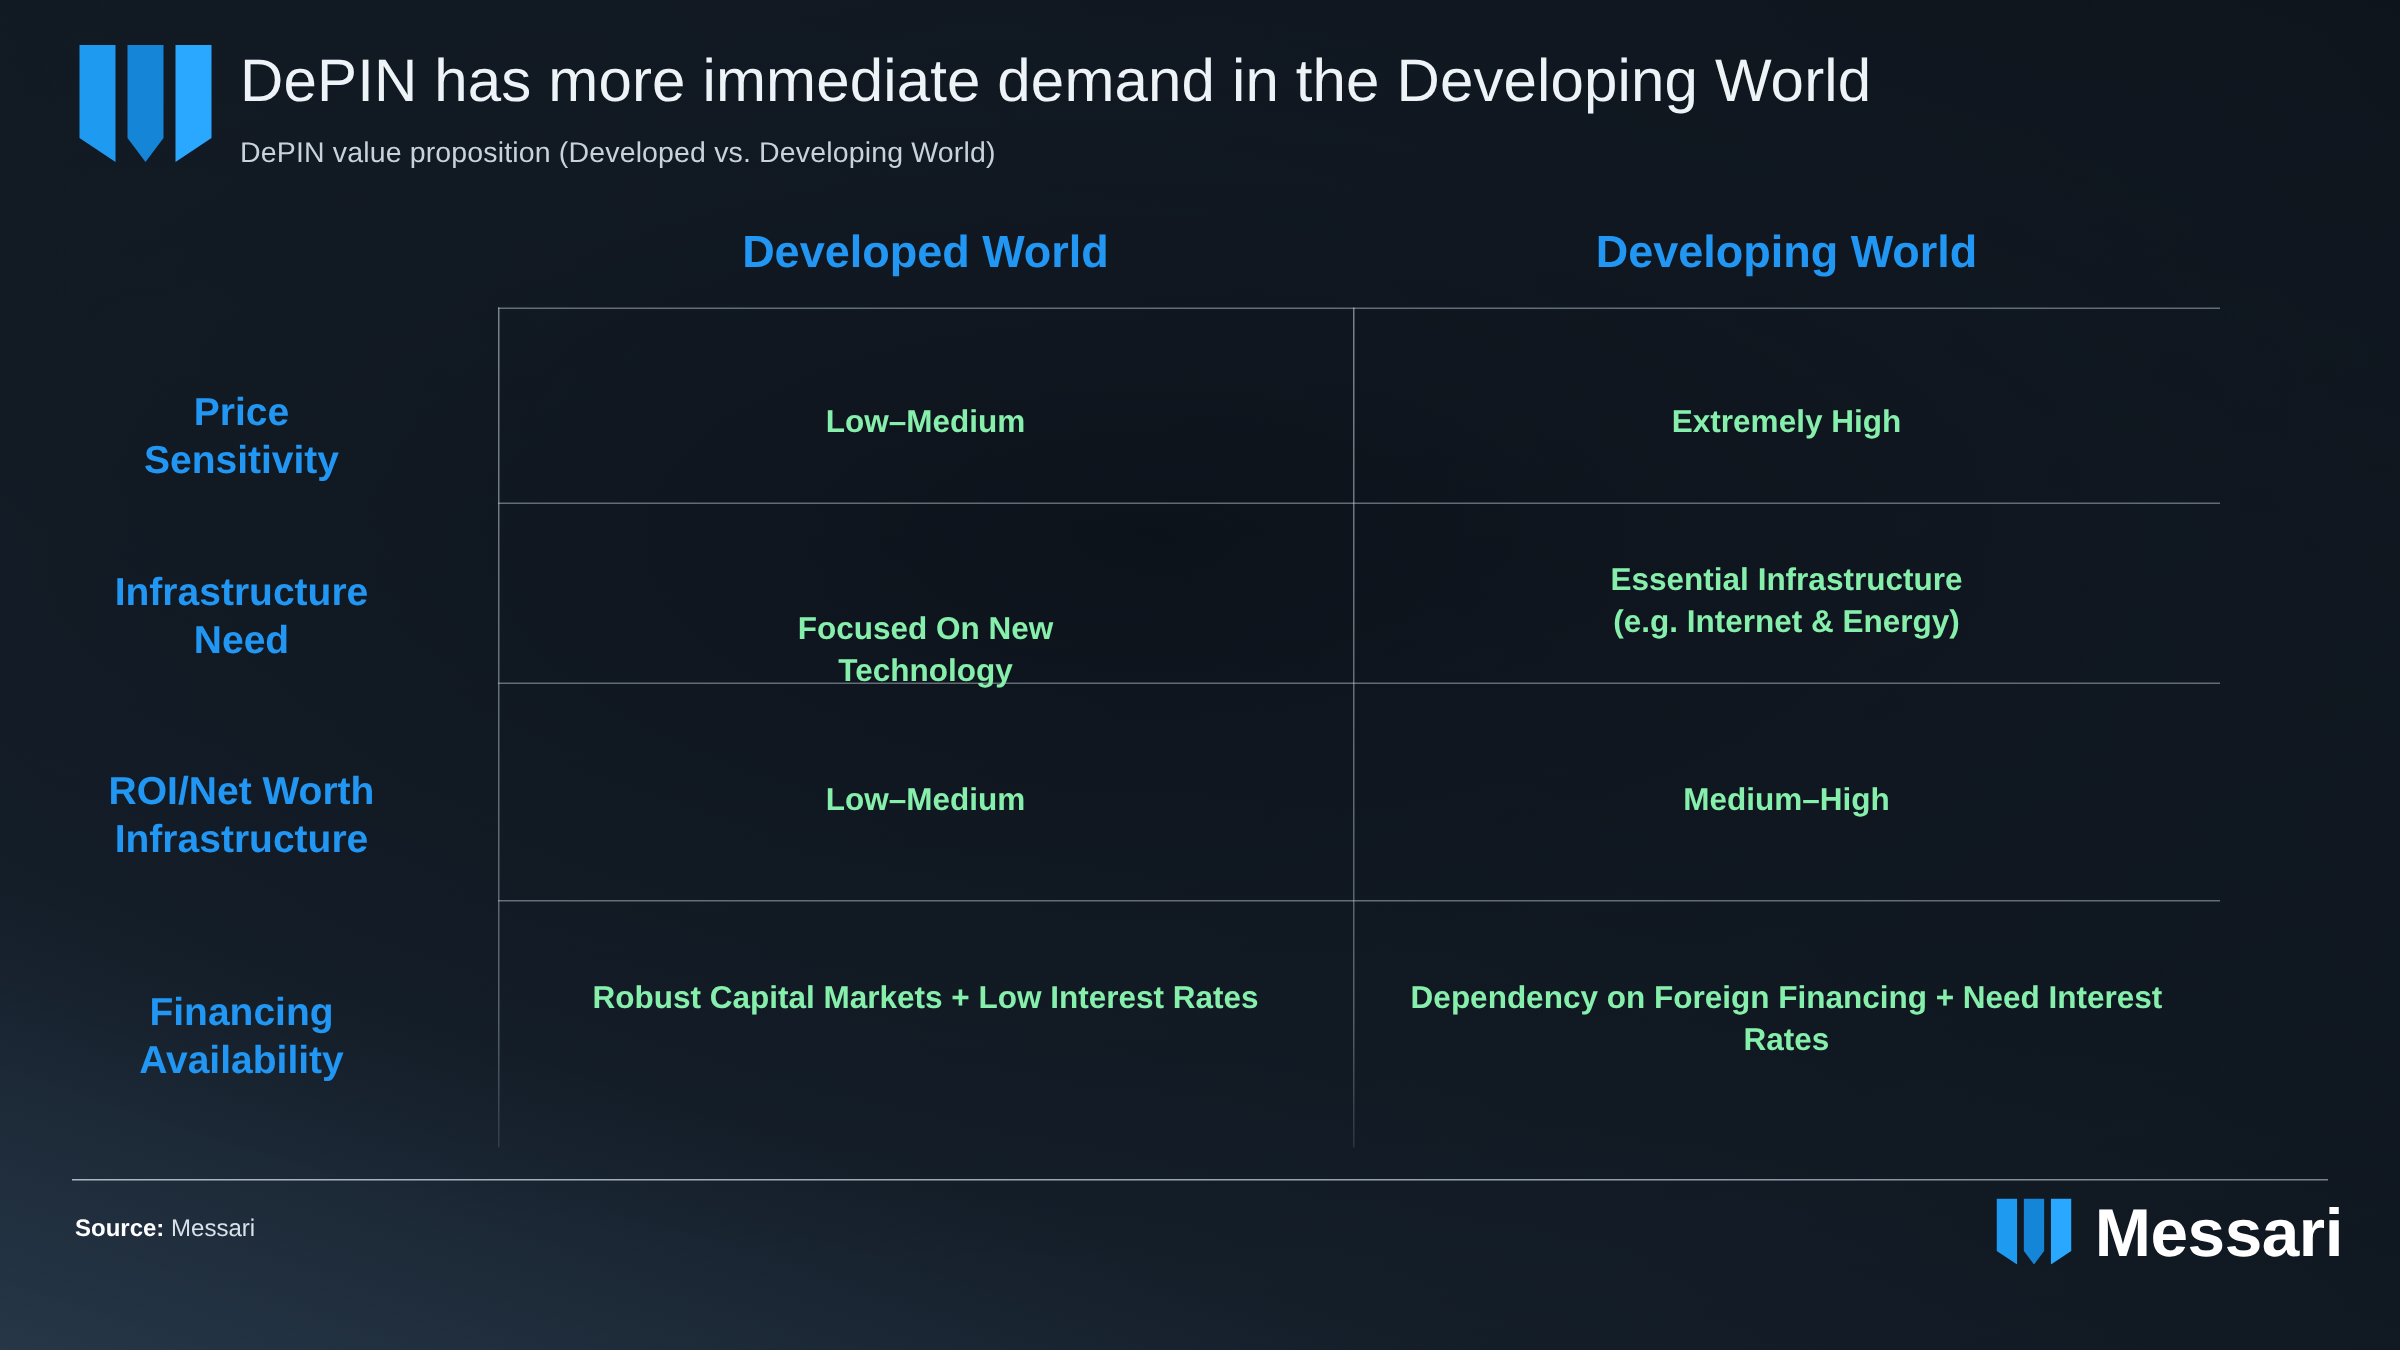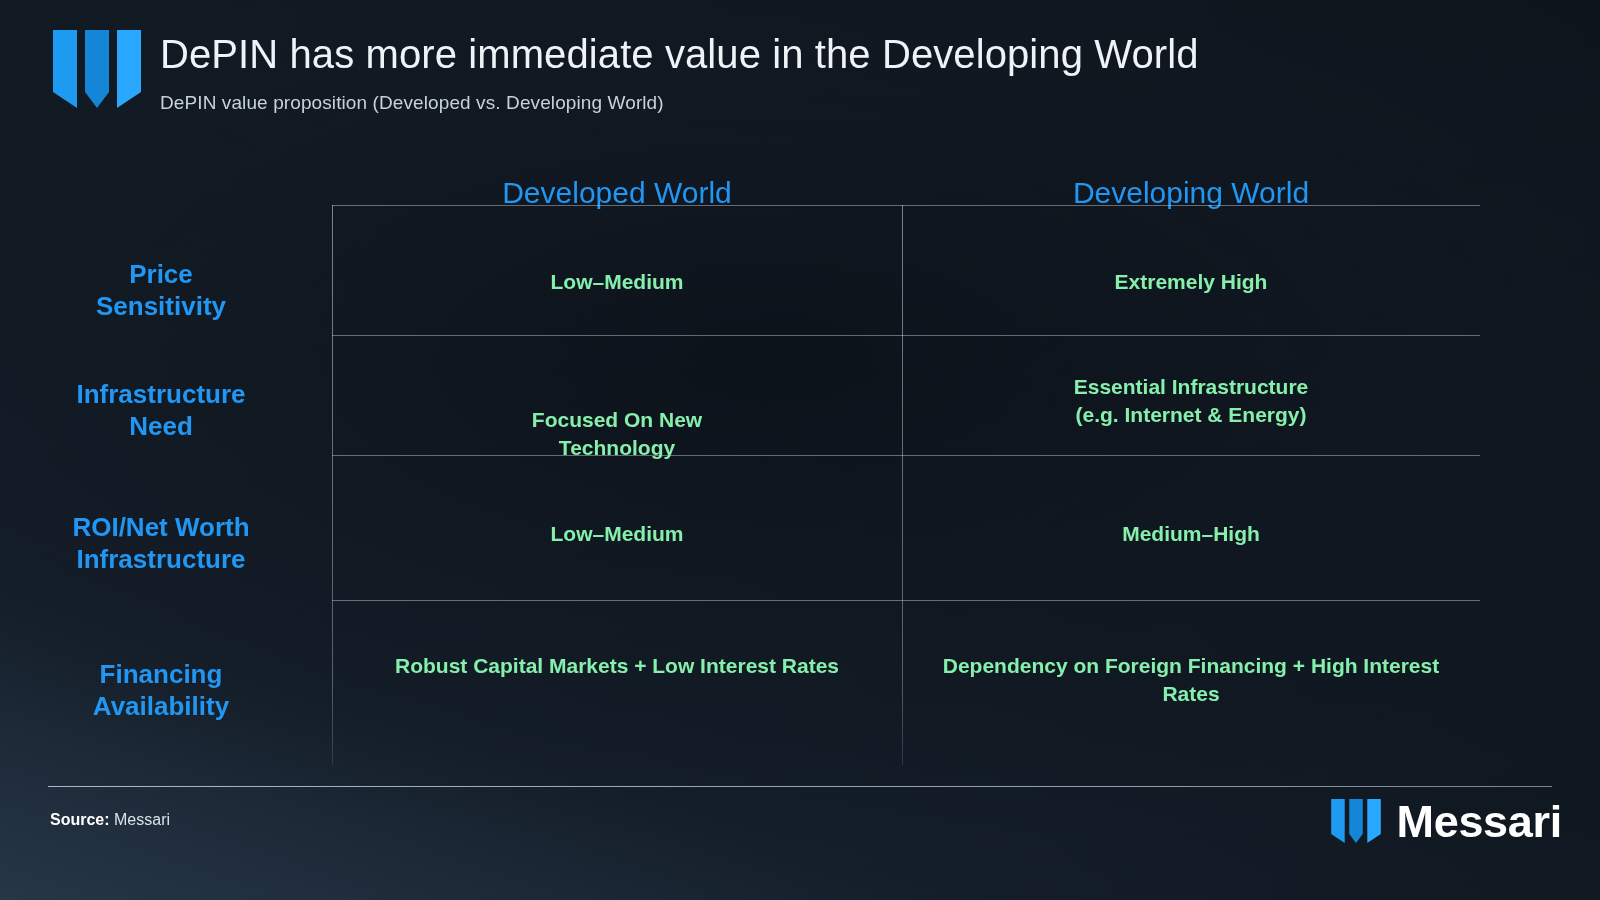--- a/index.html
+++ b/index.html
@@ -37,22 +37,22 @@
   }
   .subtitle {
     position:absolute; left:112px; top:70px;
     font-size:19px; font-weight:400; color:#c7d2dc; letter-spacing:.1px;
     white-space:nowrap;
   }
 
   
   .colhead {
     position:absolute; top:152px;
-    font-size:30px; font-weight:400; color:#2196f3;
-    text-align:center; white-space:nowrap;margin-top:24px;
+    font-size:30px; font-weight:700; color:#2196f3;
+    text-align:center; white-space:nowrap;
   }
   .colhead.c1 { left:332px; width:570px; }
   .colhead.c2 { left:902px; width:578px; }
 
   
   .table { position:absolute; left:332px; top:205px; width:1148px; height:560px; }
   .vline {
     position:absolute; top:0; bottom:0; width:1px;
     background:linear-gradient(to bottom, rgba(205,218,230,.55), rgba(175,192,207,.42) 85%, rgba(150,170,188,.18));
   }
@@ -104,21 +104,21 @@
 <div id="wrap">
 
   <div class="header">
     <span class="logo-mark">
       <svg viewBox="0 0 92 78" width="92" height="78" aria-hidden="true">
         <polygon points="2,0 26,0 26,78 2,62" fill="#1e9bf0"></polygon>
         <polygon points="34,0 58,0 58,62 46,78 34,62" fill="#1585d8"></polygon>
         <polygon points="66,0 90,0 90,62 66,78" fill="#2aa8ff"></polygon>
       </svg>
     </span>
-    <div class="title">DePIN has more immediate value in the Developing World</div>
+    <div class="title">DePIN has more immediate demand in the Developing World</div>
     <div class="subtitle">DePIN value proposition (Developed vs. Developing World)</div>
   </div>
 
   <div class="colhead c1">Developed World</div>
   <div class="colhead c2">Developing World</div>
 
   <div class="rowlabel" style="top:237px;">
     <div>Price</div>
     <div>Sensitivity</div>
   </div>
@@ -153,21 +153,21 @@
   </div>
   <div class="cell right" style="top:373px;">
     <div>Essential Infrastructure</div>
     <div>(e.g. Internet &amp; Energy)</div>
   </div>
 
   <div class="cell left" style="top:520px;">Low–Medium</div>
   <div class="cell right" style="top:520px;">Medium–High</div>
 
   <div class="cell left" style="top:652px; padding:0 18px;">Robust Capital Markets + Low Interest Rates</div>
-  <div class="cell right" style="top:652px; padding:0 26px;">Dependency on Foreign Financing + High Interest Rates</div>
+  <div class="cell right" style="top:652px; padding:0 26px;">Dependency on Foreign Financing + Need Interest Rates</div>
 
   <div class="foot-rule"></div>
   <div class="source">
     <b>Source:</b>
     <span>Messari</span>
   </div>
   <div class="foot-logo">
     <span class="foot-logo-mark">
       <svg viewBox="0 0 92 78" width="52" height="44" aria-hidden="true">
         <polygon points="2,0 26,0 26,78 2,62" fill="#1e9bf0"></polygon>

